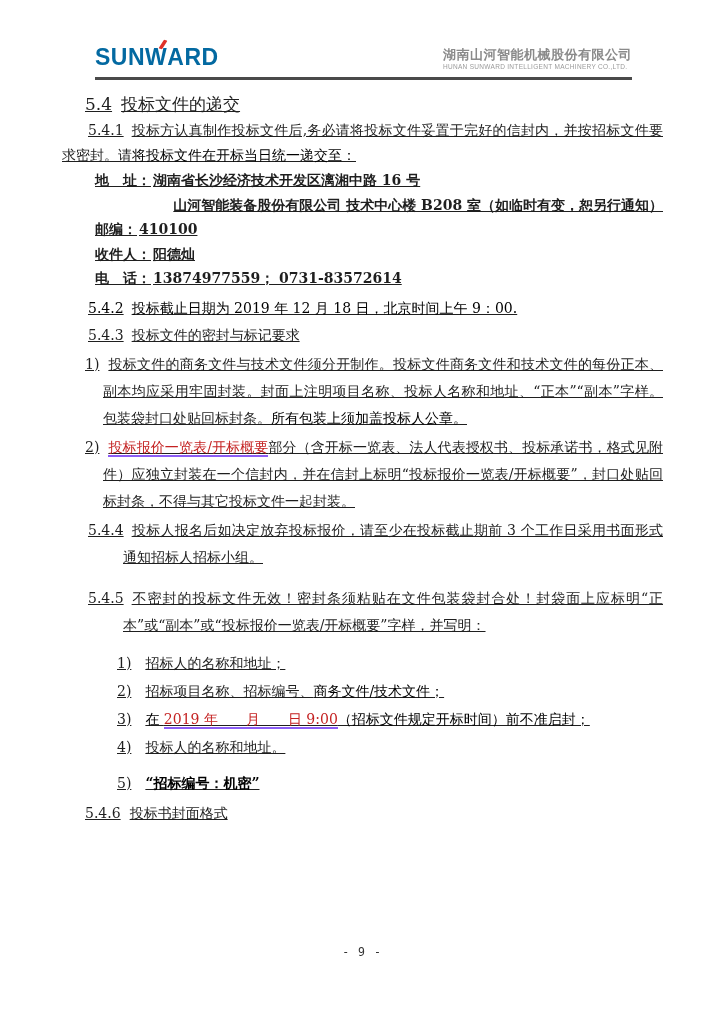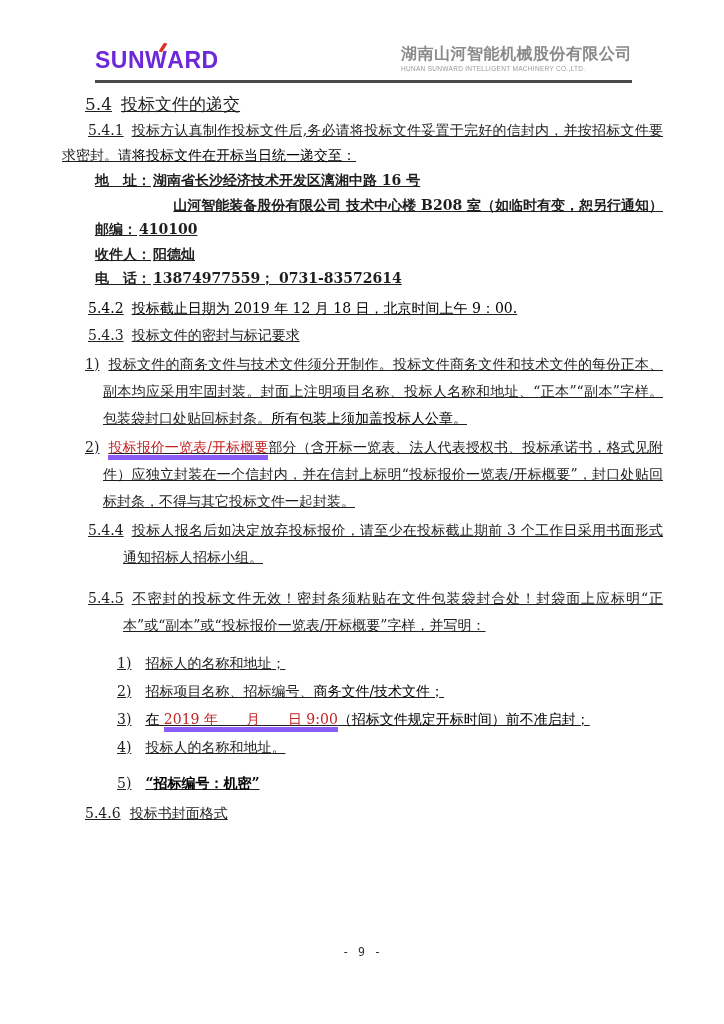--- a/index.html
+++ b/index.html
@@ -15,48 +15,48 @@
   }
   
   .header {
     position:absolute; top:46px; left:95px; width:537px;
   }
   .header-row { display:flex; justify-content:space-between; align-items:flex-end; }
   .logo {
     font-family:"Liberation Sans", sans-serif;
     font-weight:bold; font-style:normal;
     font-size:23px; letter-spacing:0.5px;
-    color:#6d28d9; line-height:1; padding-bottom:6px;
+    color:#0369a1; line-height:1; padding-bottom:6px;
   }
   .logo-w { position:relative; display:inline-block; }
   .logo-w::before {
     content:""; position:absolute; top:-6px; right:2px;
     width:4px; height:9px; background:#e03127;
     transform:skewX(-22deg) rotate(14deg); border-radius:1px;
   }
   .company { text-align:left; padding-bottom:4px; }
   .company-cn {
-    font-family:Liberation Mono, monospace;
-    font-size:16px; font-weight:bold; color:#8a8a8a;
+    font-family:Liberation Sans, sans-serif;
+    font-size:13px; font-weight:bold; color:#8a8a8a;
     letter-spacing:0.5px; line-height:1.2; white-space:nowrap;
   }
   .company-en {
     font-family:"Liberation Sans", sans-serif;
     font-size:6.5px; color:#9a9a9a; letter-spacing:0.3px;
     line-height:1.3; white-space:nowrap;
   }
   .header-rule { height:3px; background:#4a4a4a; margin-top:2px; }
 
   
   .content {
     position:absolute; top:92px; left:62px; width:601px;
     font-size:14px; line-height:27px;text-decoration:underline;
   }
   .red { color:#000000; }
-  .u-red { color:#c42222; border-bottom:5px solid #8b5cf6; }
+  .u-red { color:#c42222; border-bottom:2px solid #8b5cf6; }
   .sec-title { font-size:17px; line-height:24px; padding-left:23px; margin-bottom:2px; }
   .sec-title .num { margin-right:9px; }
   .p541 { line-height:25px; text-indent:26px; text-align:justify; }
   .p541 .num { margin-right:8px; }
 
   .contact { line-height:24.5px; font-weight:bold; padding-left:33px; }
   .contact-line2 { padding-left:78px;text-align:right; }
   .label { margin-right:2px; }
 
   .subsec { padding-left:26px; line-height:27px; }

